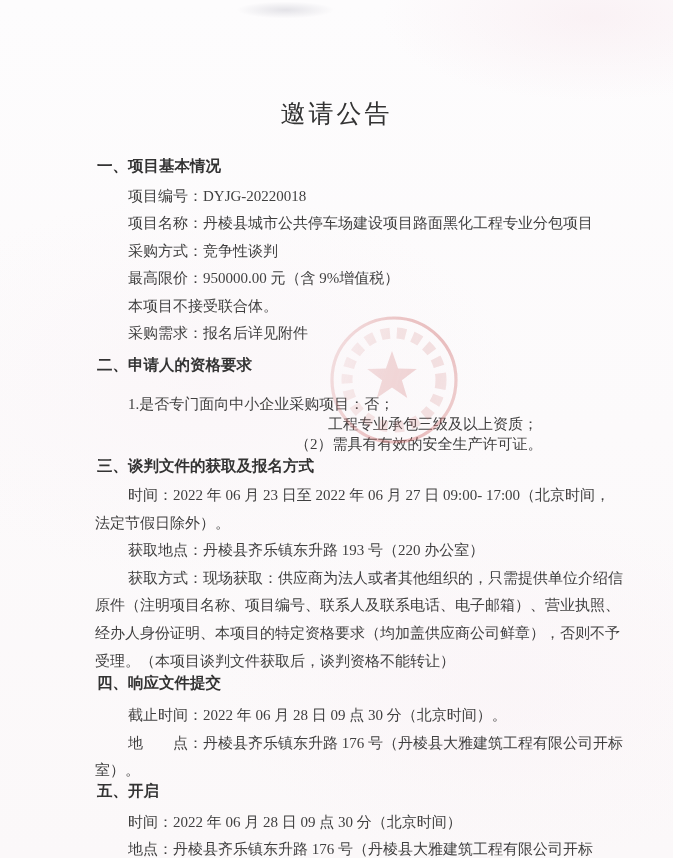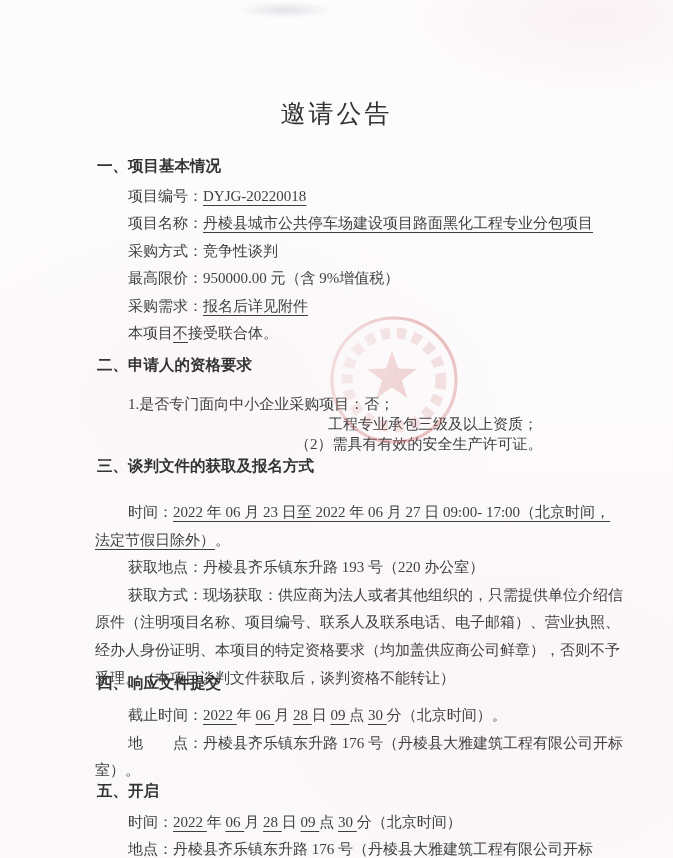--- a/index.html
+++ b/index.html
@@ -27,26 +27,26 @@
     text-align:center;font-size:25px;letter-spacing:3px;color:#333;
     font-weight:400;
   }
   .sec{position:absolute;left:95px;width:530px;font-size:15px;line-height:27.4px;}
   .sec .heading{
     font-family:"Liberation Sans","DejaVu Sans",sans-serif;
     font-weight:bold;font-size:15.5px;color:#333;line-height:22px;margin-left:2px;
   }
   .row{padding-left:33px;}
   .indent{text-indent:33px;}
-  .u{text-decoration:underline;text-underline-offset:3.5px;text-decoration-thickness:1px;}
+  .u{text-underline-offset:3.5px;text-decoration-thickness:1px;}
   .s1{top:155px;} .s1 .rows{margin-top:6px;}
   .s2{top:354px;} .s2 .items{margin-top:18px;line-height:20.2px;}
   .s2 .cont1{padding-left:233px;}
   .s2 .cont2{padding-left:200px;}
-  .s3{top:455px;} .s3 .body{margin-top:22px;line-height:27.6px;}
+  .s3{top:455px;} .s3 .body{margin-top:5px;line-height:27.6px;}
   .s4{top:672px;} .s4 .body{margin-top:8px;line-height:27.5px;}
   .s5{top:780px;} .s5 .body{margin-top:7px;line-height:27.3px;}
   .stamp{
     position:absolute;left:326px;top:311px;width:136px;height:136px;
     pointer-events:none;
     -webkit-mask-image:linear-gradient(105deg, rgba(0,0,0,.30) 0%, rgba(0,0,0,.85) 45%, rgba(0,0,0,.95) 75%, rgba(0,0,0,.55) 100%);
     mask-image:linear-gradient(105deg, rgba(0,0,0,.30) 0%, rgba(0,0,0,.85) 45%, rgba(0,0,0,.95) 75%, rgba(0,0,0,.55) 100%);
   }
 </style>
 </head>
@@ -58,22 +58,22 @@
 
   <div class="title">邀请公告</div>
 
   <div class="sec s1">
     <div class="heading">一、项目基本情况</div>
     <div class="rows">
       <div class="row"><span>项目编号：</span><span class="u">DYJG-20220018</span></div>
       <div class="row"><span>项目名称：</span><span class="u">丹棱县城市公共停车场建设项目路面黑化工程专业分包项目</span></div>
       <div class="row"><span>采购方式：</span><span>竞争性谈判</span></div>
       <div class="row"><span>最高限价：</span><span>950000.00 元（含 9%增值税）</span></div>
+      <div class="row"><span>本项目</span><span class="u">不</span><span>接受联合体。</span></div>
       <div class="row"><span>采购需求：</span><span class="u">报名后详见附件</span></div>
-      <div class="row"><span>本项目</span><span class="u">不</span><span>接受联合体。</span></div>
     </div>
   </div>
 
   <div class="sec s2">
     <div class="heading">二、申请人的资格要求</div>
     <div class="items">
       <div class="row">1.是否专门面向中小企业采购项目：否；</div>
       <div class="cont1">工程专业承包三级及以上资质；</div>
       <div class="cont2">（2）需具有有效的安全生产许可证。</div>
     </div>

